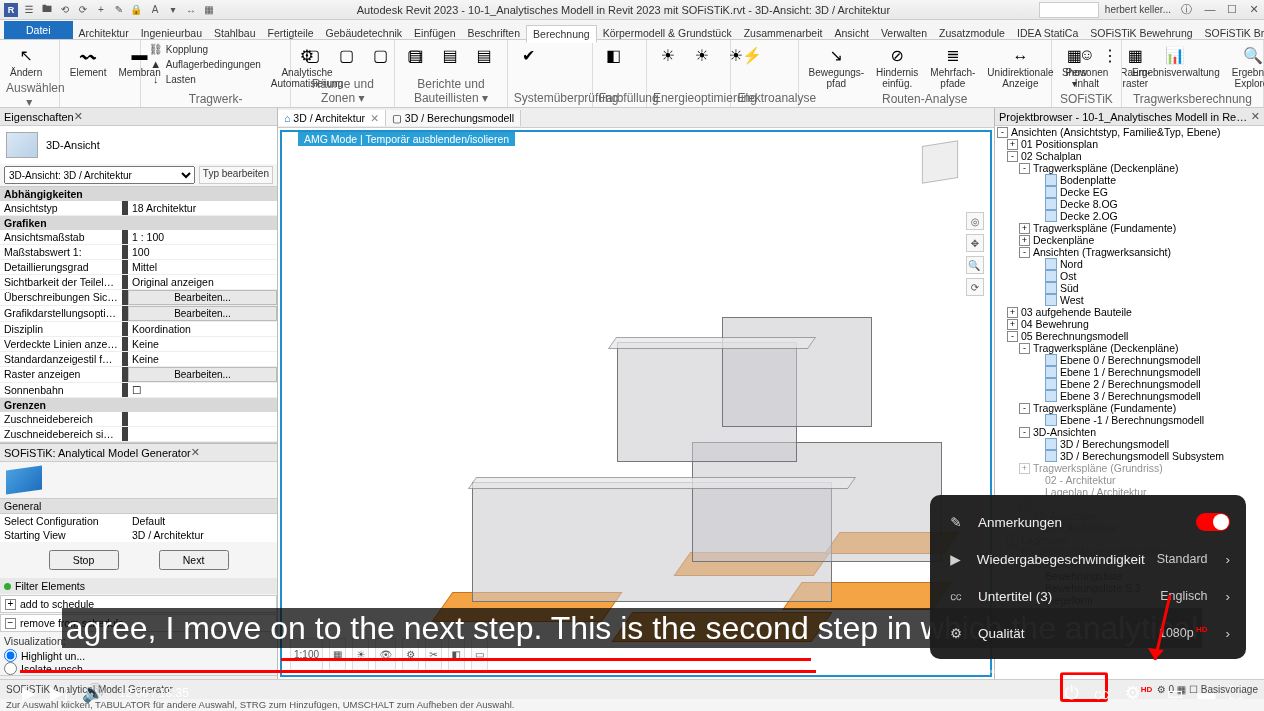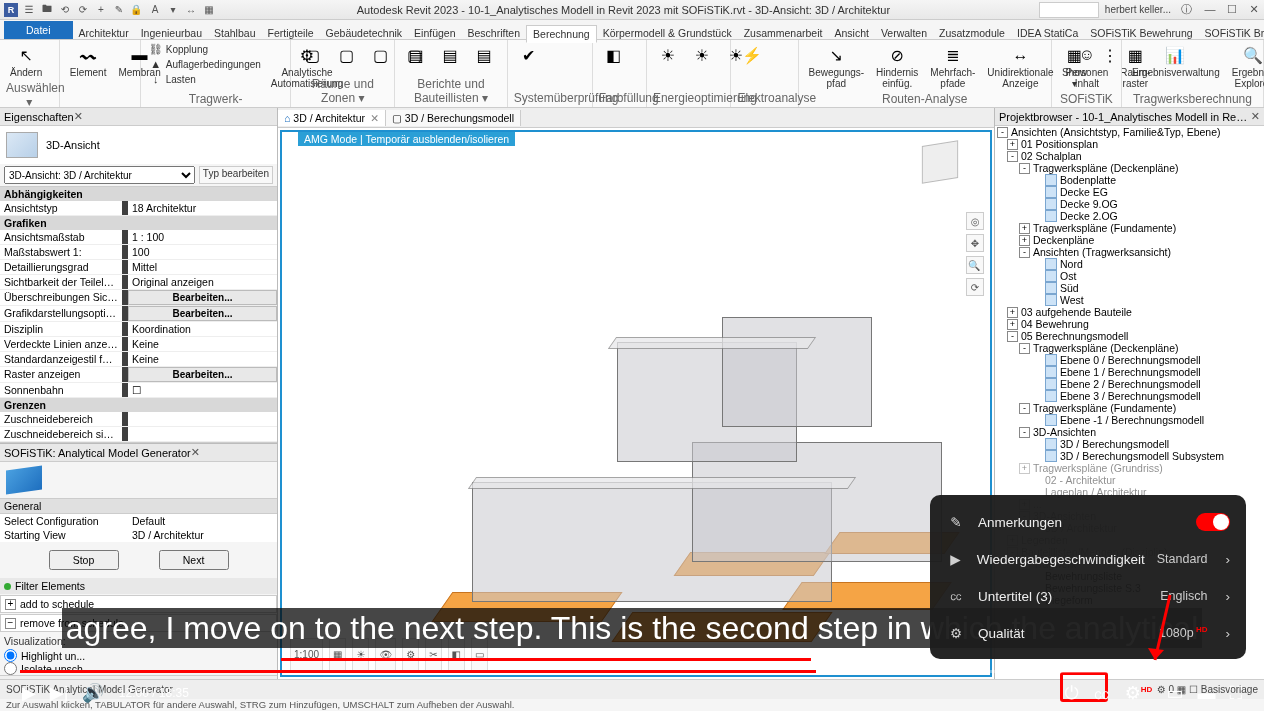--- a/index.html
+++ b/index.html
@@ -42,21 +42,21 @@
   .props-head { display:flex; align-items:center; gap:8px; padding:6px; background:#fff;}
   .props-head .cube { width:32px; height:26px; background:linear-gradient(135deg,#dbe8f5,#b8d0e8); border:1px solid #aaa;}
   .selector-row { display:flex; padding:2px 4px; gap:4px; background:#f5f5f5;}
   .selector-row select { flex:1; font-size:10px; height:18px;}
   .edit-type { font-size:10px; color:#333; border:1px solid #ccc; padding:1px 3px; background:#f8f8f8; cursor:pointer;}
   .prop-table { flex:0 0 auto; overflow:auto; background:#fff; font-size:10.5px; border-top:1px solid #ccc;}
   .prop-section { background:#d8d8d8; padding:1px 4px; font-weight:bold;}
   .prop-row { display:flex; border-bottom:1px solid #eee;}
   .prop-row .k { width:128px; padding:1px 4px; border-right:6px solid #404040; overflow:hidden; white-space:nowrap; text-overflow:ellipsis;}
   .prop-row .v { flex:1; padding:1px 4px; overflow:hidden; white-space:nowrap;}
-  .prop-row .btnv { background:#e8e8e8; border:1px solid #bbb; text-align:center; font-size:10px; cursor:pointer;font-weight:bold;}
+  .prop-row .btnv { background:#e8e8e8; border:1px solid #bbb; text-align:center; font-size:10px; cursor:pointer;}
   .help-link { color:#2a5db0; font-size:10px; padding:2px 4px; text-decoration:underline; cursor:pointer;}
 
   .amg-panel { border-top:1px solid #bbb;}
   .amg-icon { width:36px; height:24px; background:linear-gradient(135deg,#4aa0e0,#1e6fbf); margin:6px; transform:skewY(-8deg);}
   .amg-section { background:#e0e0e0; font-size:10.5px; padding:1px 4px; border-top:1px solid #ccc; border-bottom:1px solid #ccc;}
   .amg-row { display:flex; font-size:10.5px; background:#fff;}
   .amg-row .k { width:128px; padding:1px 4px;} .amg-row .v{ flex:1; padding:1px 4px;}
   .amg-btns { display:flex; justify-content:center; gap:40px; padding:8px;}
   .amg-btns button { width:70px; height:20px; font-size:10.5px;}
   .filter-hdr { background:#e8e8e8; padding:2px 4px; font-size:10.5px; display:flex; align-items:center; gap:4px;}
@@ -559,21 +559,21 @@
           <span>Bodenplatte</span>
         </div>
         <div class="tree-row i3">
           <span class="none"></span>
           <span class="ic sheet-ic"></span>
           <span>Decke EG</span>
         </div>
         <div class="tree-row i3">
           <span class="none"></span>
           <span class="ic sheet-ic"></span>
-          <span>Decke 9.OG</span>
+          <span>Decke 8.OG</span>
         </div>
         <div class="tree-row i3">
           <span class="none"></span>
           <span class="ic sheet-ic"></span>
           <span>Decke 2.OG</span>
         </div>
         <div class="tree-row i2">
           <span class="exp">+</span>
           <span>Tragwerkspläne (Fundamente)</span>
         </div>

